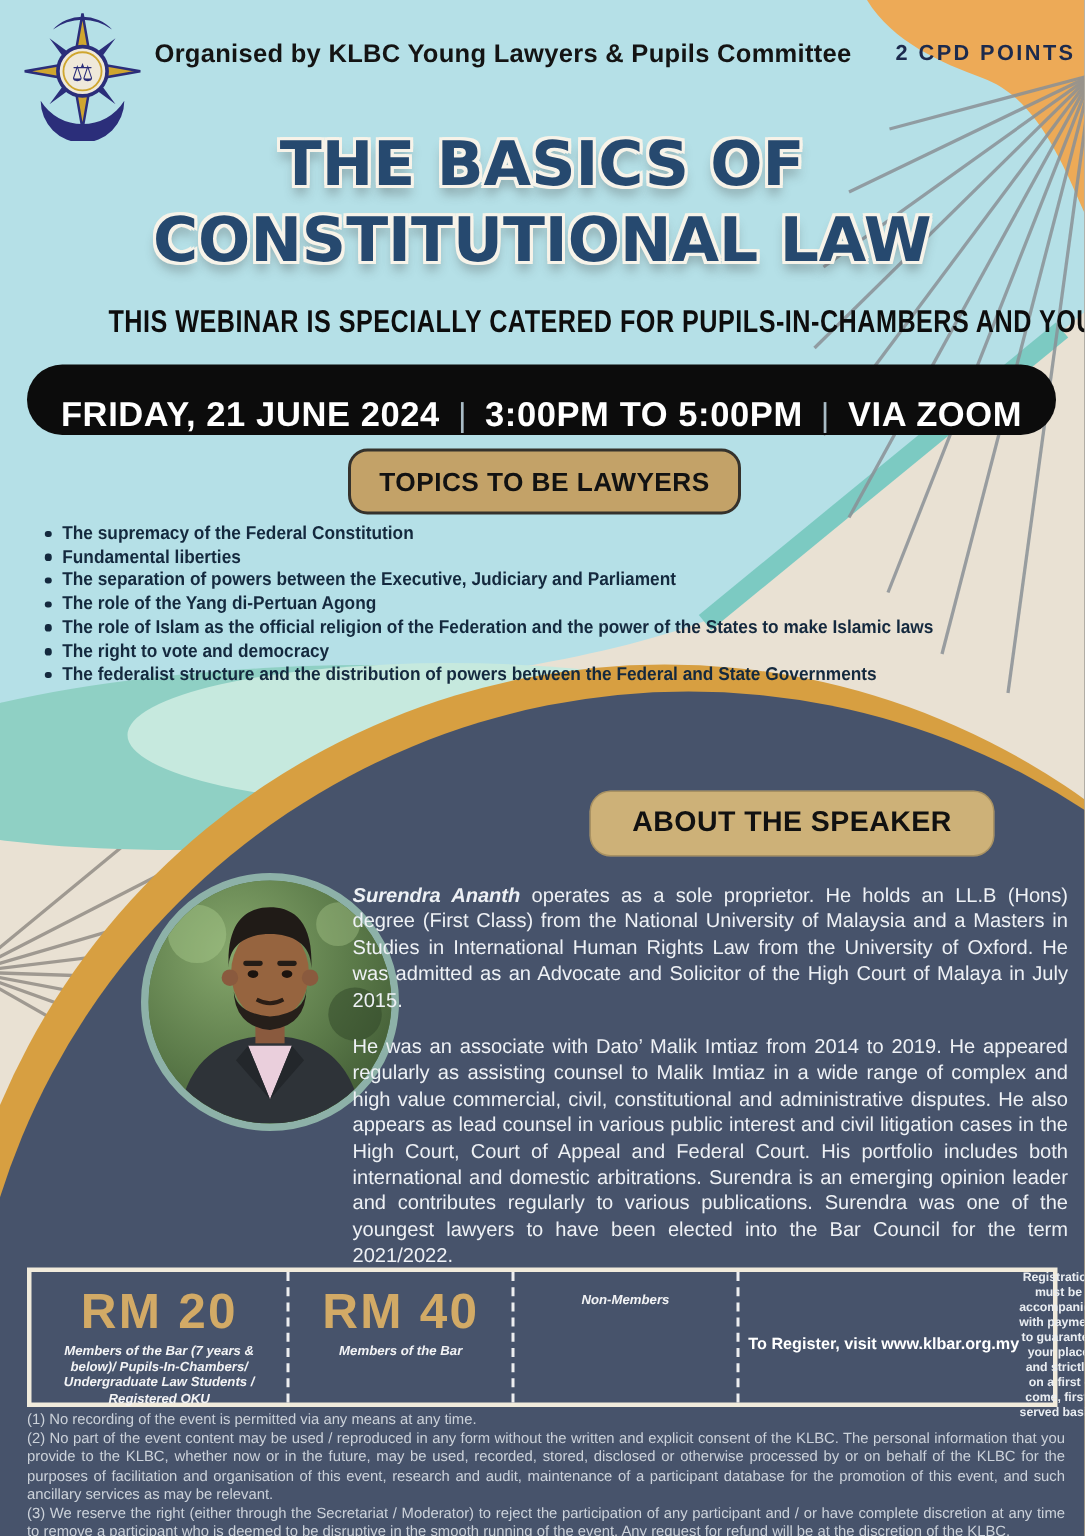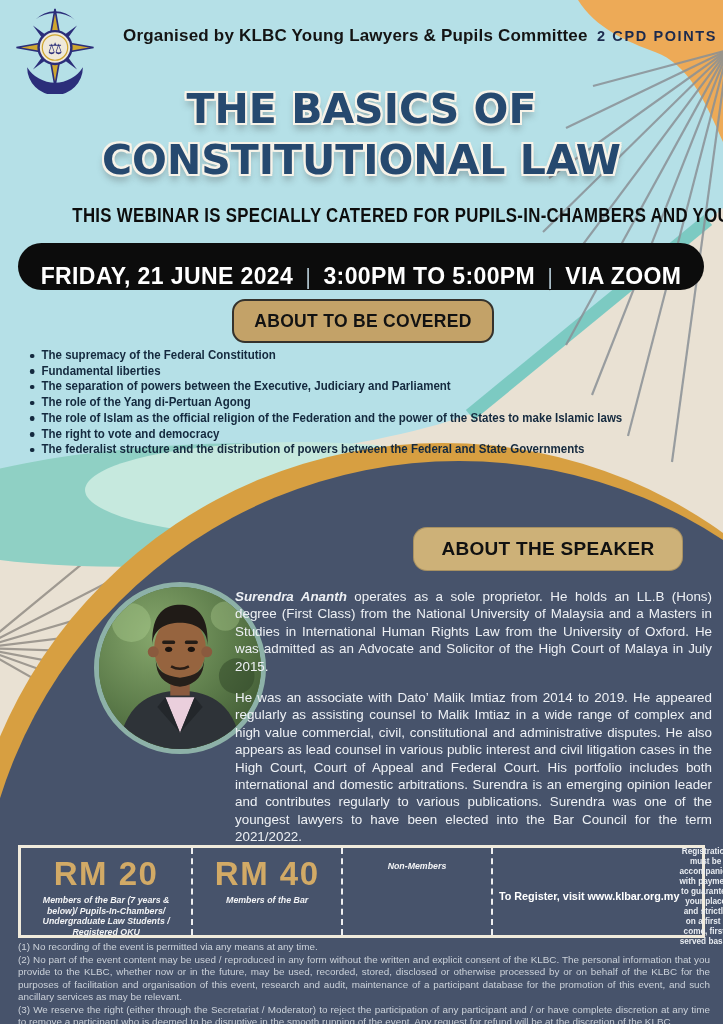--- a/index.html
+++ b/index.html
@@ -3,21 +3,21 @@
 <meta charset="utf-8">
 <style>
   html,body{margin:0;padding:0;background:#777;}
   .poster{position:relative;width:723px;height:1024px;overflow:hidden;background:#e9e1d3;
           font-family:"Liberation Sans",sans-serif;margin:0 auto;}
   .bg{position:absolute;left:0;top:0;z-index:0;}
   .abs{position:absolute;z-index:2;}
 
   
   .logo{left:14px;top:6px;width:82px;height:88px;}
-  .organiser{left:103px;top:26px;font-size:17px;font-weight:700;color:#141414;letter-spacing:.2px;margin-left:20px;}
+  .organiser{left:103px;top:26px;font-size:17px;font-weight:700;color:#141414;letter-spacing:.2px;}
   .cpd{right:6px;top:28px;font-size:14.5px;font-weight:700;color:#1c2a4d;letter-spacing:1.6px;}
 
   
   .title{left:0;top:84px;width:723px;text-align:center;font-family:"DejaVu Sans","Liberation Sans",sans-serif;
          font-weight:700;color:#26496f;line-height:51px;font-size:41px;letter-spacing:0;
          text-shadow:-2px -2px 0 #f7f3e9,0 -2px 0 #f7f3e9,2px -2px 0 #f7f3e9,-2px 0 0 #f7f3e9,
                      2px 0 0 #f7f3e9,-2px 2px 0 #f7f3e9,0 2px 0 #f7f3e9,2px 2px 0 #f7f3e9,
                      0 6px 7px rgba(60,60,60,.35);}
   .subtitle{left:0;top:203px;width:723px;text-align:center;font-size:21px;font-weight:700;color:#0d0d0d;
             transform:scaleX(.8);transform-origin:50% 50%;white-space:nowrap;letter-spacing:.4px;}
@@ -33,21 +33,21 @@
               border-radius:13px;display:flex;align-items:center;justify-content:center;
               font-size:17.5px;font-weight:700;color:#121212;letter-spacing:.3px;}
   .topics-list{left:28px;top:348px;width:695px;margin:0;padding:0;list-style:none;
                transform:scaleX(.93);transform-origin:0 0;}
   .topics-list li{display:flex;align-items:flex-start;line-height:15.7px;font-size:12.4px;font-weight:700;color:#14293e;}
   .topics-list .dot{flex:0 0 auto;width:4.5px;height:4.5px;border-radius:50%;background:#14293e;margin:5.5px 8px 0 2px;}
 
   
   .speaker-btn{left:393px;top:527px;width:270px;height:44px;background:#cdb178;border-radius:14px;
                display:flex;align-items:center;justify-content:center;font-size:19px;font-weight:700;
-               color:#111;letter-spacing:.3px;box-shadow:inset 0 0 0 1px rgba(0,0,0,.18);margin-left:20px;}
+               color:#111;letter-spacing:.3px;box-shadow:inset 0 0 0 1px rgba(0,0,0,.18);}
   .photo{left:94px;top:582px;width:162px;height:162px;border-radius:50%;border:5px solid #8db1a8;
          overflow:hidden;background:#51713f;}
   .bio{left:235px;top:588px;width:477px;color:#eef1f5;font-size:13.4px;line-height:17.4px;text-align:justify;}
   .bio p{margin:0 0 14px 0;}
   .bio .speaker-name{font-weight:700;font-style:italic;}
 
   
   .pricebox{left:18px;top:845px;width:687px;height:93px;border:3px solid #f1ebdc;box-sizing:border-box;
             display:flex;align-items:stretch;}
   .tier{display:flex;flex-direction:column;align-items:center;justify-content:flex-start;padding-top:9px;box-sizing:border-box;}
@@ -131,21 +131,21 @@
   <div class="abs subtitle">THIS WEBINAR IS SPECIALLY CATERED FOR PUPILS-IN-CHAMBERS AND YOUNG LAWYERS</div>
 
   <div class="abs pill">
     <span>FRIDAY, 21 JUNE 2024</span>
     <span class="pipe">|</span>
     <span>3:00PM TO 5:00PM</span>
     <span class="pipe">|</span>
     <span>VIA ZOOM</span>
   </div>
 
-  <div class="abs topics-btn">ABOUT TO BE COVERED</div>
+  <div class="abs topics-btn">TOPICS TO BE LAWYERS</div>
   <ul class="abs topics-list">
     <li>
         <span class="dot"></span>
         <span>The supremacy of the Federal Constitution</span>
       </li>
     <li>
         <span class="dot"></span>
         <span>Fundamental liberties</span>
       </li>
     <li>

